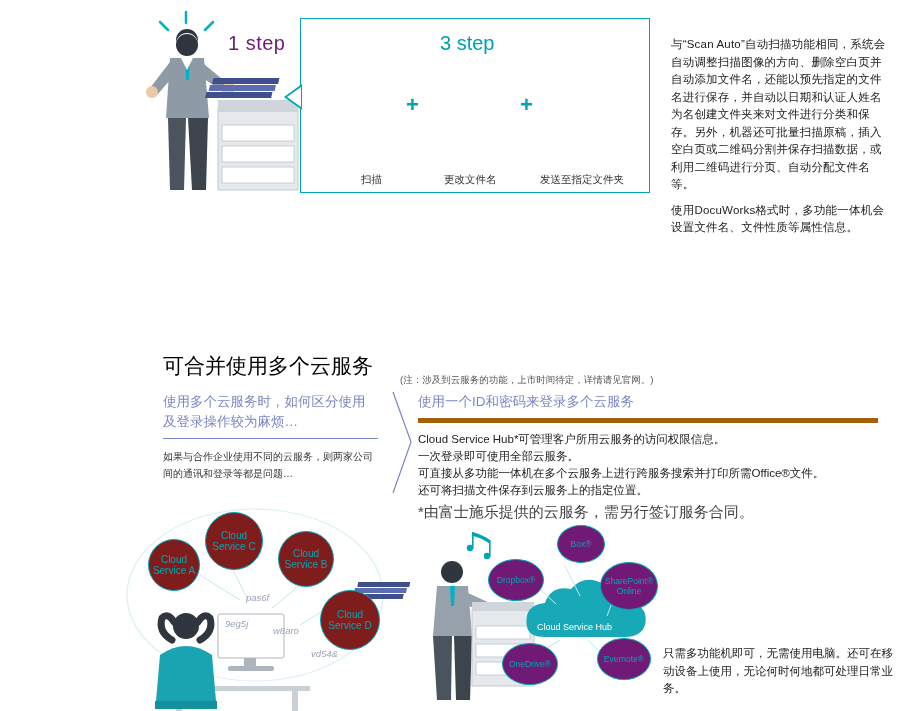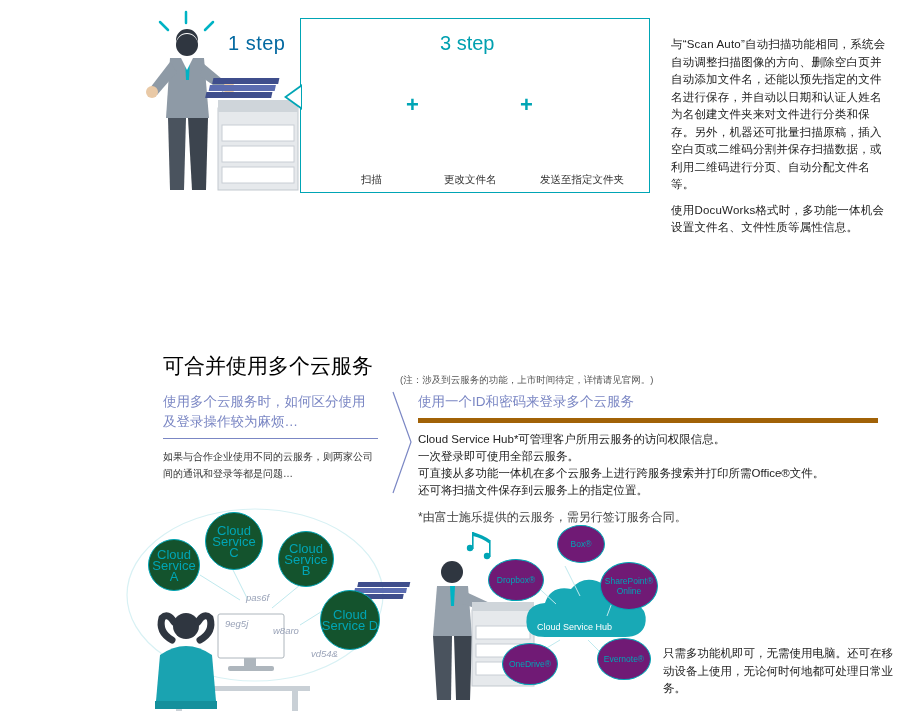--- a/index.html
+++ b/index.html
@@ -14,21 +14,21 @@
     height: 711px;
     overflow: hidden;
     background: #ffffff;
   }
 
   
   .top-section { position: absolute; left: 0; top: 0; width: 911px; height: 215px; }
 
   .step1-label {
     position: absolute; left: 228px; top: 32px;
-    font-size: 20px; color: #0369a1; letter-spacing: .5px;
+    font-size: 20px; color: #701a75; letter-spacing: .5px;
   }
   .step3-label {
     position: absolute; left: 440px; top: 32px;
     font-size: 20px; color: #00a0b0;
   }
 
   .teal-box {
     position: absolute; left: 300px; top: 18px;
     width: 350px; height: 175px;
     border: 1.5px solid #00a5b5;
@@ -108,42 +108,42 @@
     font-size: 13.5px; color: #7b87c4; line-height: 20px;
     padding-bottom: 6px;
     border-bottom: 5px solid #a16207;
   }
   .col-right .body {
     margin-top: 8px;
     font-size: 11.5px; color: #222; line-height: 17px;
   }
   .col-right .body p { margin: 0; }
   .col-right .footnote {
-    margin-top: 10px;
-    font-size: 12px; color: #444;
+    margin-top: 4px;
+    font-size: 15px; color: #444;
   }
 
   
   .bottom-right-text {
     position: absolute; left: 663px; top: 645px;
     width: 240px;
     font-size: 11.5px; line-height: 17.5px; color: #222;
   }
   .bottom-right-text p { margin: 0; }
 
   
   .bubble {
     position: absolute;
     border-radius: 50%;
     border: 1.3px solid #00a5b5;
     color: #00a5b5;
     display: flex; align-items: center; justify-content: center;
     text-align: center;
-    font-size: 13px; line-height: 11px;
-    background: #14532d;
+    font-size: 10px; line-height: 11px;
+    background: #7f1d1d;
   }
   .pw {
     position: absolute;
     font-size: 9.5px; color: #9aa3b8; font-style: italic;
   }
 
   
   .svc-bubble {
     position: absolute;
     border-radius: 50%;

